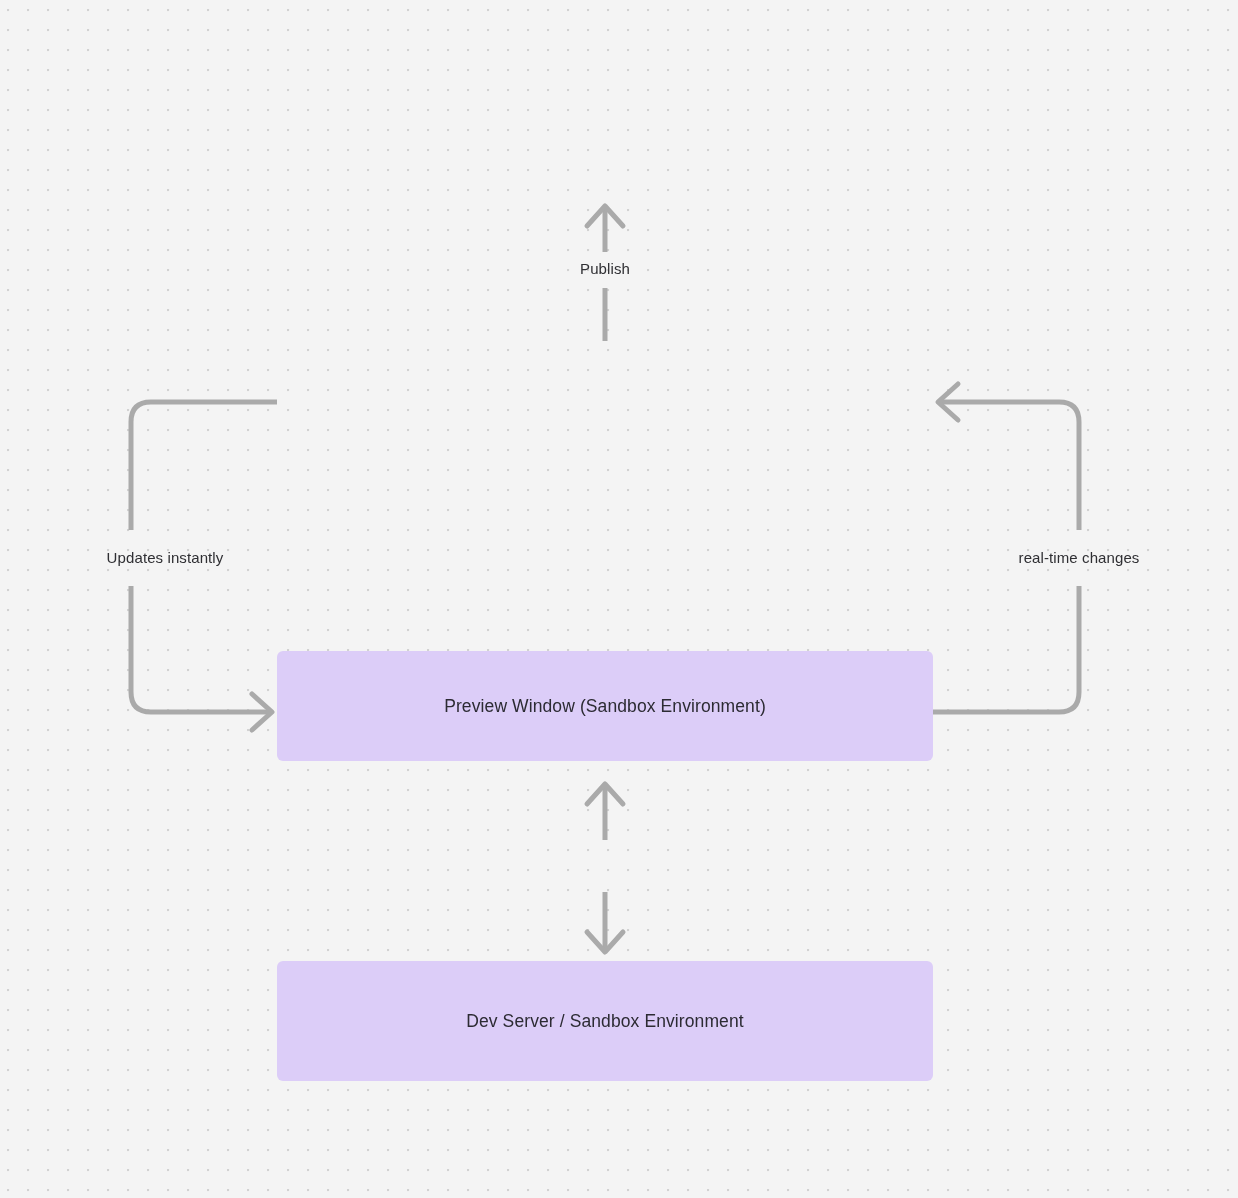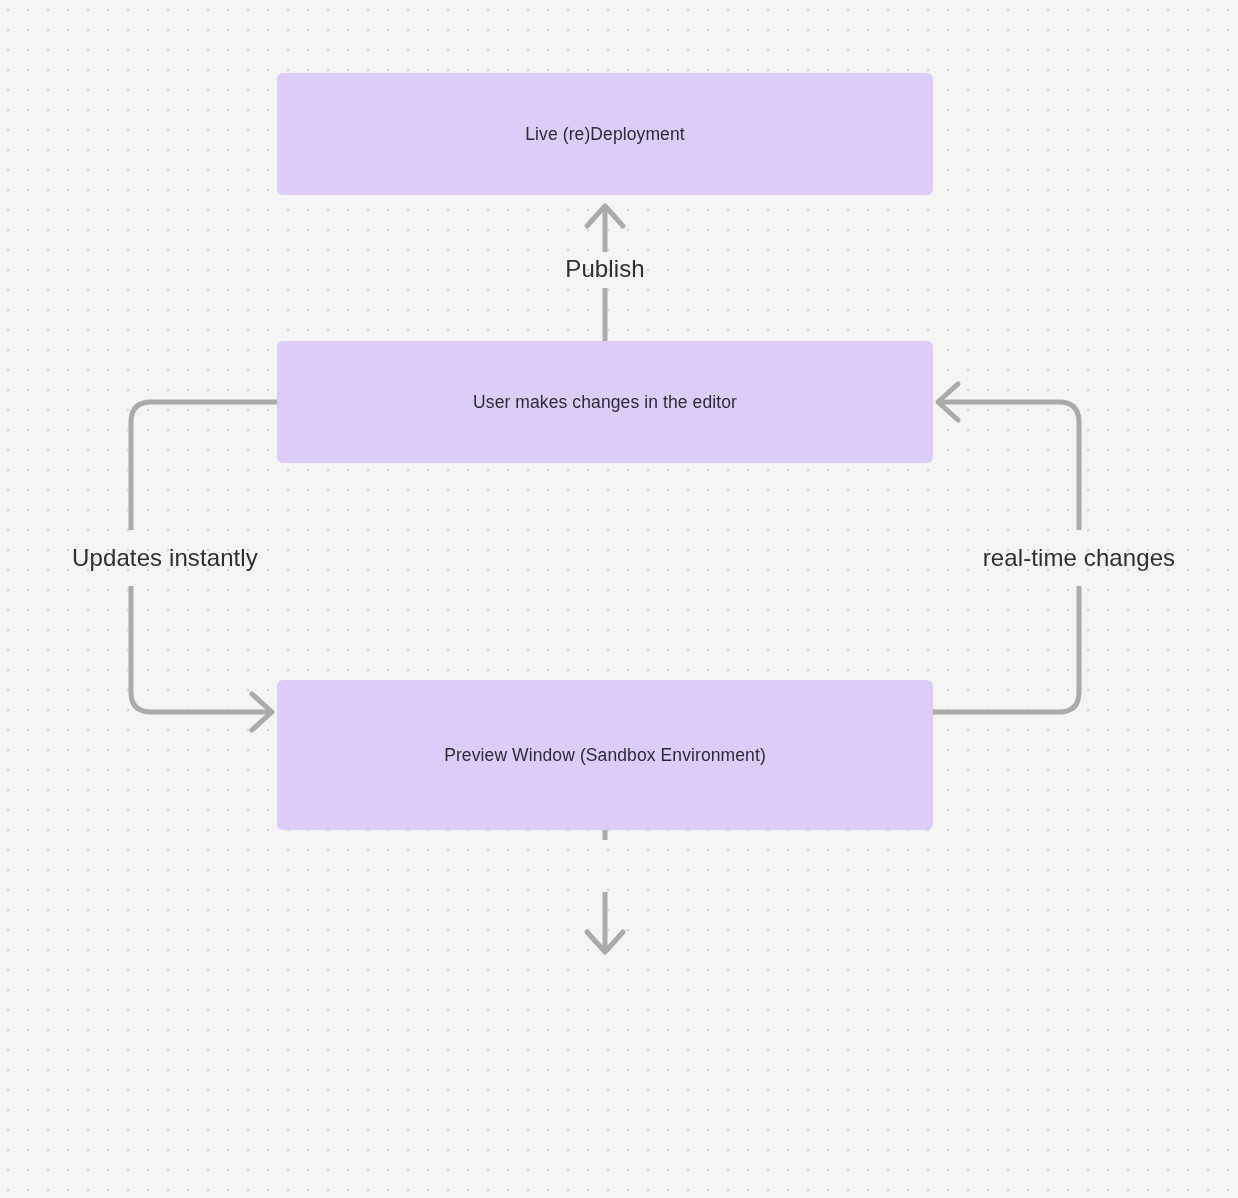--- a/index.html
+++ b/index.html
@@ -43,21 +43,21 @@
   .node-label {
     font-size: 17.5px;
     line-height: 1.3;
     color: #2c2b33;
     letter-spacing: 0.1px;
     text-align: center;
     white-space: nowrap;
   }
   .edge-label {
     position: absolute;
-    font-size: 24px;
+    font-size: 15px;
     line-height: 1.3;
     color: #2f2f33;
     letter-spacing: 0.1px;
     white-space: nowrap;
     background: transparent;
   }
   .el-center {
     transform: translate(-50%, -50%);
   }
 </style>
@@ -87,32 +87,29 @@
     </g>
 
     <g>
       <path d="M 605 840 L 605 786" stroke="#aaaaaa" stroke-width="5" fill="none" stroke-linecap="butt"></path>
       <path d="M 587 804 L 605 784 L 623 804" stroke="#aaaaaa" stroke-width="5" fill="none" stroke-linecap="round" stroke-linejoin="round"></path>
       <path d="M 605 892 L 605 950" stroke="#aaaaaa" stroke-width="5" fill="none" stroke-linecap="butt"></path>
       <path d="M 587 932 L 605 952 L 623 932" stroke="#aaaaaa" stroke-width="5" fill="none" stroke-linecap="round" stroke-linejoin="round"></path>
     </g>
   </svg>
 
-  <div class="node" style="left:277px; top:73px; width:656px; height:122px;">
-    <span class="node-label">Live (re)Deployment</span>
-  </div>
 
-  <div class="node" style="left:277px; top:341px; width:656px; height:122px;">
-    <span class="node-label">User makes changes in the editor</span>
-  </div>
 
-  <div class="node" style="left:277px; top:651px; width:656px; height:150px;margin-top:29px;">
+  <div class="node" style="left:277px; top:651px; width:656px; height:110px;">
     <span class="node-label">Preview Window (Sandbox Environment)</span>
   </div>
 
+  <div class="node" style="left:277px; top:961px; width:656px; height:120px;">
+    <span class="node-label">Dev Server / Sandbox Environment</span>
+  </div>
 
   <div class="edge-label el-center" style="left:605px; top:269px;">
     <span>Publish</span>
   </div>
 
   <div class="edge-label el-center" style="left:132px; top:558px;margin-left:33px;">
     <span>Updates instantly</span>
   </div>
 
   <div class="edge-label el-center" style="left:1079px; top:558px;">

